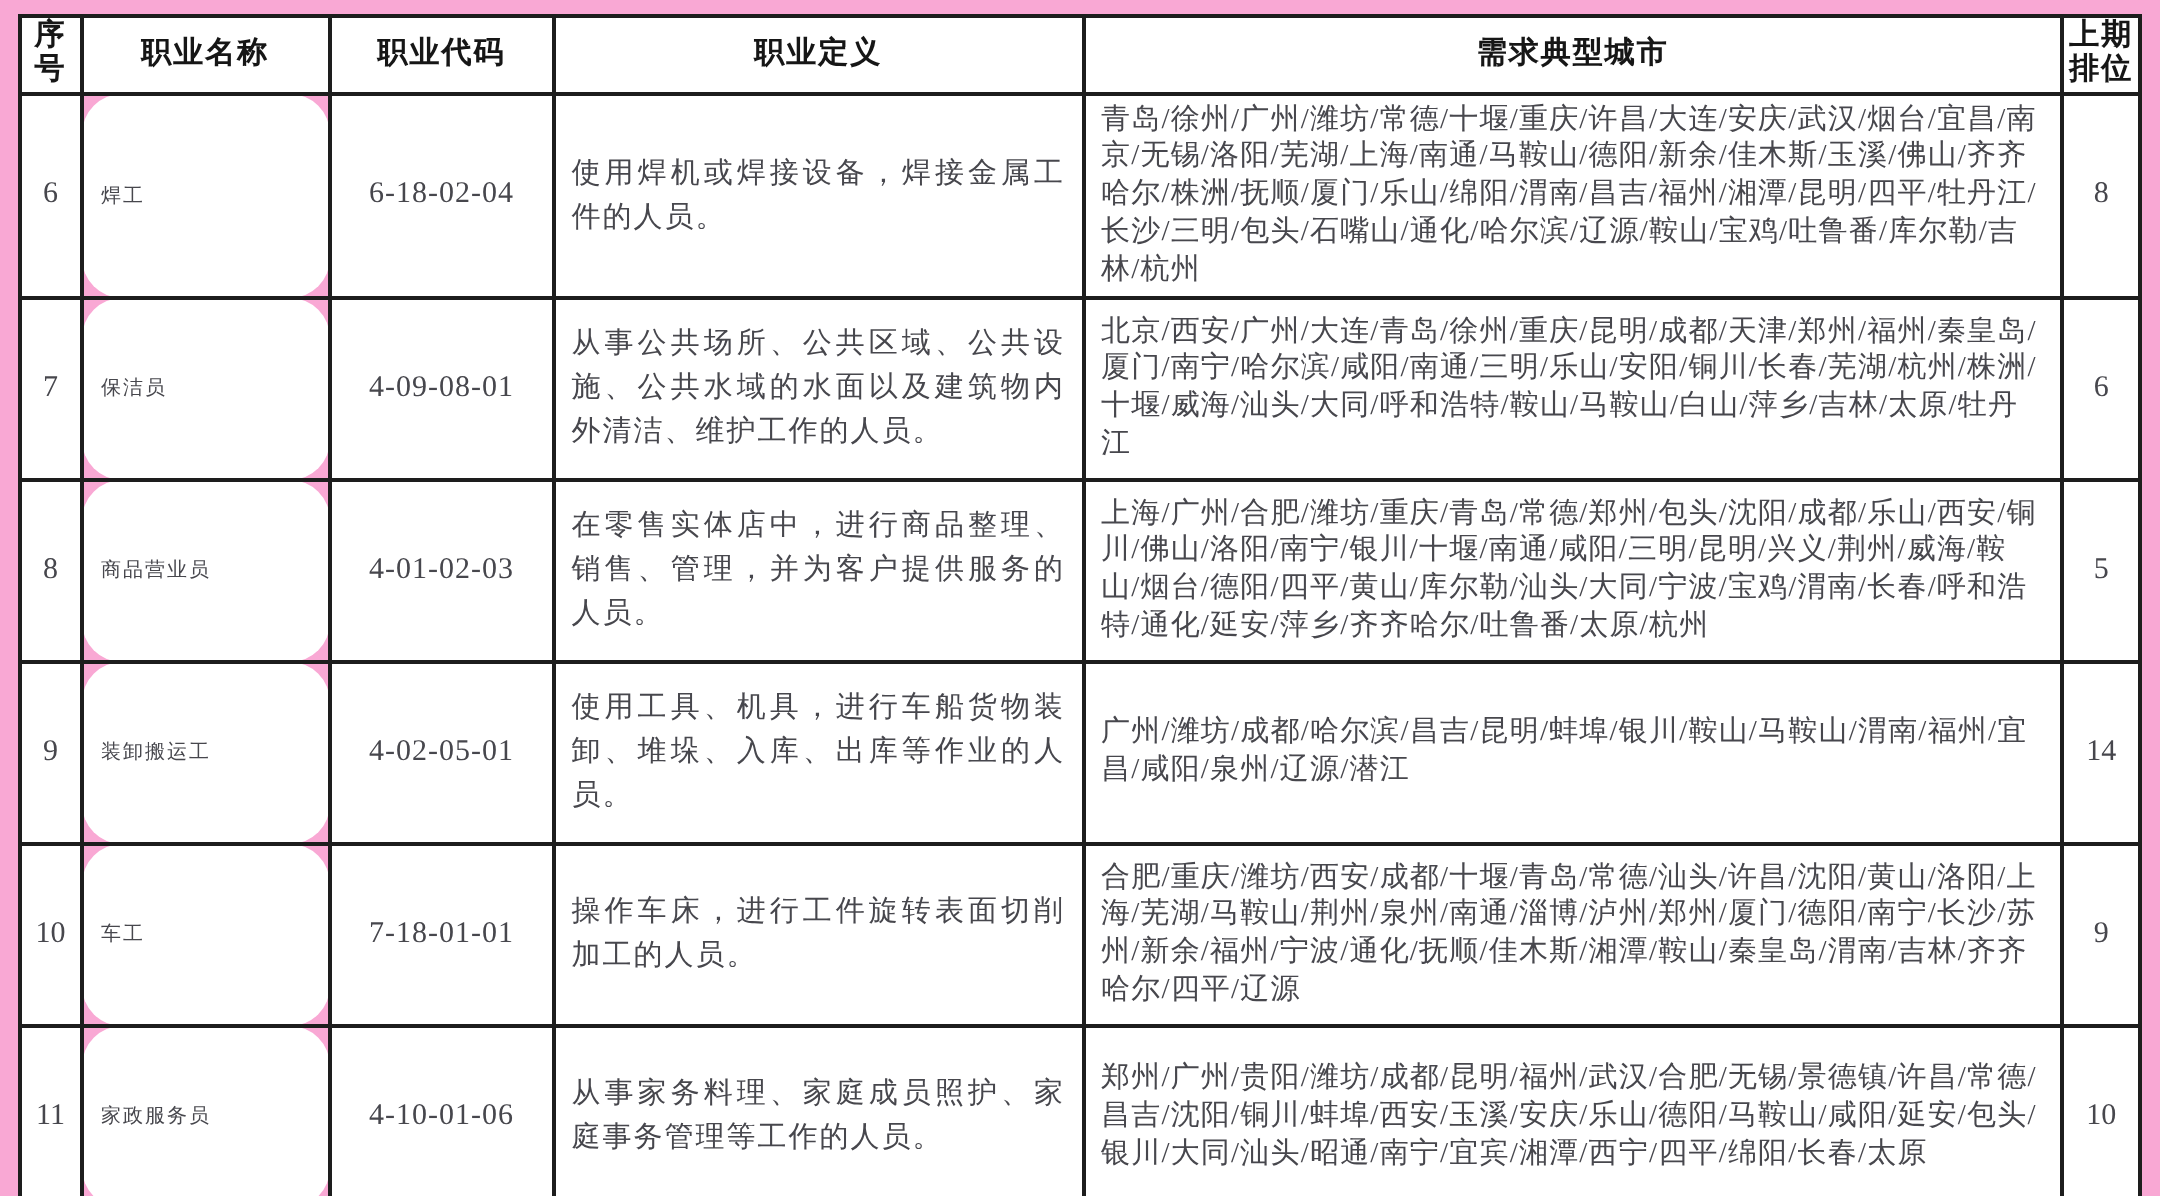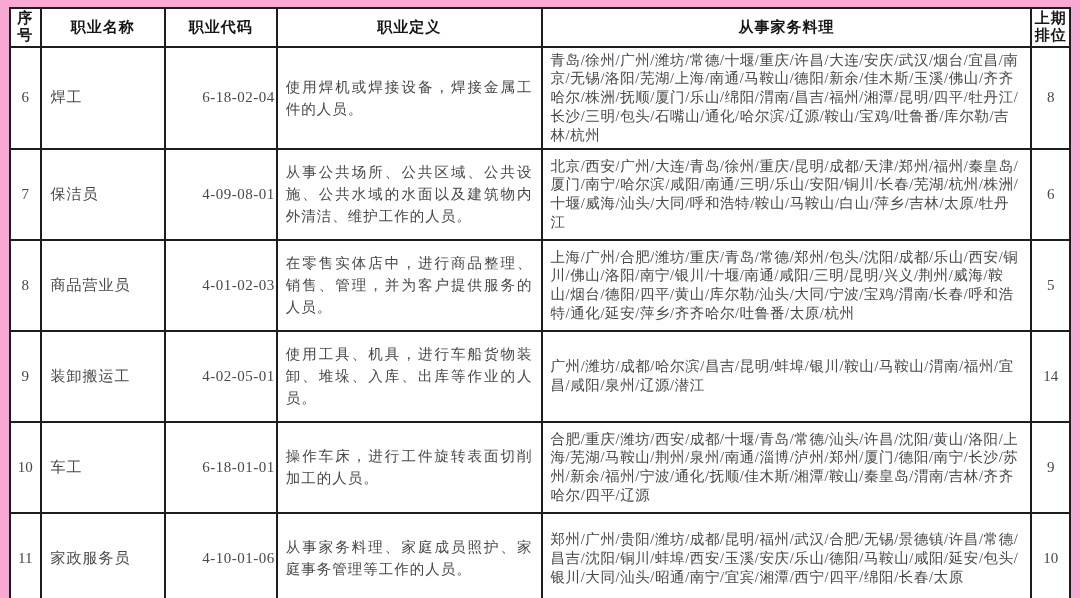--- a/index.html
+++ b/index.html
@@ -39,27 +39,28 @@
     padding: 1px 2px;
   }
   .occ-table tbody tr { height: 91px; }
   td.c-no {
     width: 30px;
     text-align: center;
     font-size: 15px;
   }
   td.c-name {
     width: 150px;
-    font-size: 15px;
+    font-size: 10px;
     padding: 2px 6px 2px 9px;
     letter-spacing: 1px;
+    border-radius: 20px;
   }
   td.c-code {
     width: 98px;
-    text-align: right;
+    text-align: center;
     font-size: 15px;
     letter-spacing: 0.5px;
   }
   td.c-def {
     width: 252px;
     font-size: 14.5px;
     padding: 3px 8px;
     line-height: 1.52;
     text-align: justify;
     letter-spacing: 1px;
@@ -84,21 +85,21 @@
 <body>
 
 <div class="page">
   <table class="occ-table">
     <thead>
       <tr>
         <th style="width:30px">序号</th>
         <th style="width:122px">职业名称</th>
         <th style="width:110px">职业代码</th>
         <th style="width:260px">职业定义</th>
-        <th style="width:481px">从事家务料理</th>
+        <th style="width:481px">需求典型城市</th>
         <th style="width:38px">上期排位</th>
       </tr>
     </thead>
     <tbody id="table-body">
   <tr>
     <td class="c-no">6</td>
     <td class="c-name">焊工</td>
     <td class="c-code">6-18-02-04</td>
     <td class="c-def">使用焊机或焊接设备，焊接金属工件的人员。</td>
     <td class="c-cities">青岛/徐州/广州/潍坊/常德/十堰/重庆/许昌/大连/安庆/武汉/烟台/宜昌/南京/无锡/洛阳/芜湖/上海/南通/马鞍山/德阳/新余/佳木斯/玉溪/佛山/齐齐哈尔/株洲/抚顺/厦门/乐山/绵阳/渭南/昌吉/福州/湘潭/昆明/四平/牡丹江/长沙/三明/包头/石嘴山/通化/哈尔滨/辽源/鞍山/宝鸡/吐鲁番/库尔勒/吉林/杭州</td>
@@ -128,21 +129,21 @@
     <td class="c-name">装卸搬运工</td>
     <td class="c-code">4-02-05-01</td>
     <td class="c-def">使用工具、机具，进行车船货物装卸、堆垛、入库、出库等作业的人员。</td>
     <td class="c-cities">广州/潍坊/成都/哈尔滨/昌吉/昆明/蚌埠/银川/鞍山/马鞍山/渭南/福州/宜昌/咸阳/泉州/辽源/潜江</td>
     <td class="c-rank">14</td>
   </tr>
 
   <tr>
     <td class="c-no">10</td>
     <td class="c-name">车工</td>
-    <td class="c-code">6-18-01-01</td>
+    <td class="c-code">7-18-01-01</td>
     <td class="c-def">操作车床，进行工件旋转表面切削加工的人员。</td>
     <td class="c-cities">合肥/重庆/潍坊/西安/成都/十堰/青岛/常德/汕头/许昌/沈阳/黄山/洛阳/上海/芜湖/马鞍山/荆州/泉州/南通/淄博/泸州/郑州/厦门/德阳/南宁/长沙/苏州/新余/福州/宁波/通化/抚顺/佳木斯/湘潭/鞍山/秦皇岛/渭南/吉林/齐齐哈尔/四平/辽源</td>
     <td class="c-rank">9</td>
   </tr>
 
   <tr>
     <td class="c-no">11</td>
     <td class="c-name">家政服务员</td>
     <td class="c-code">4-10-01-06</td>
     <td class="c-def">从事家务料理、家庭成员照护、家庭事务管理等工作的人员。</td>

